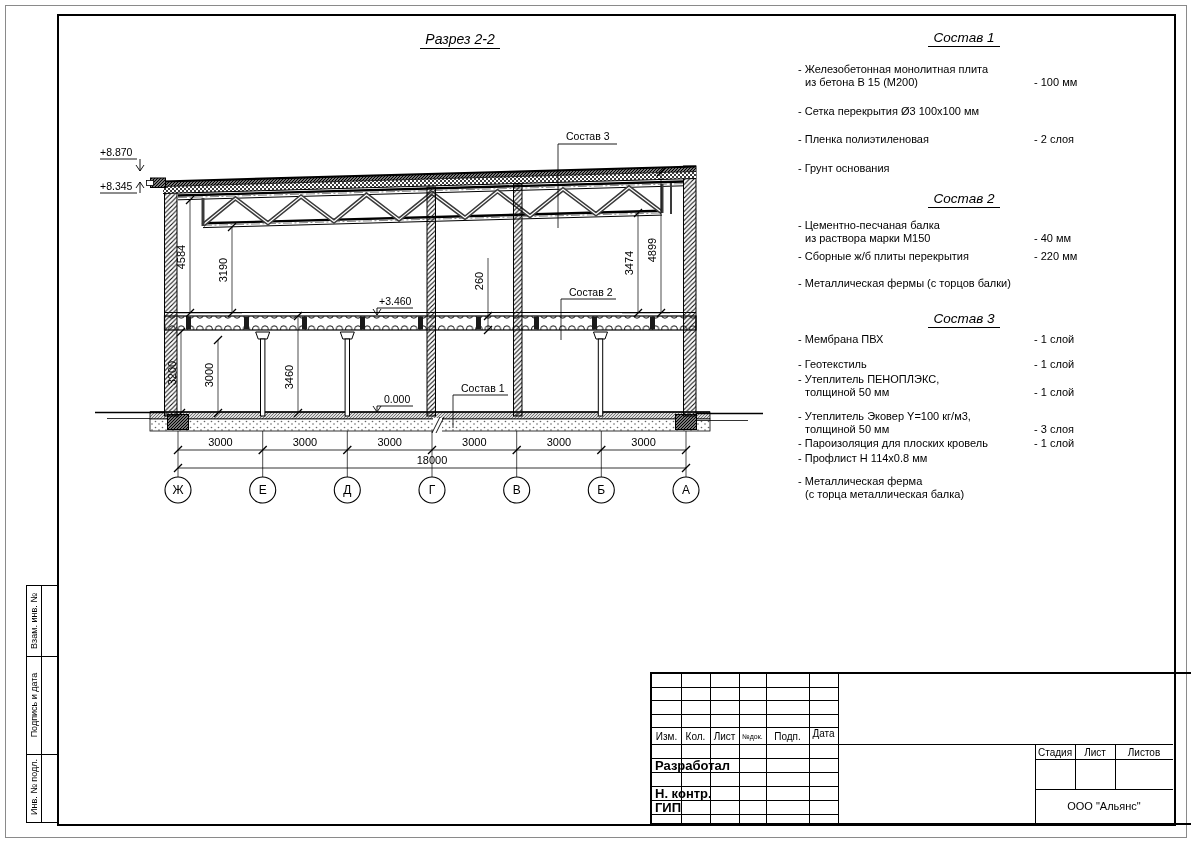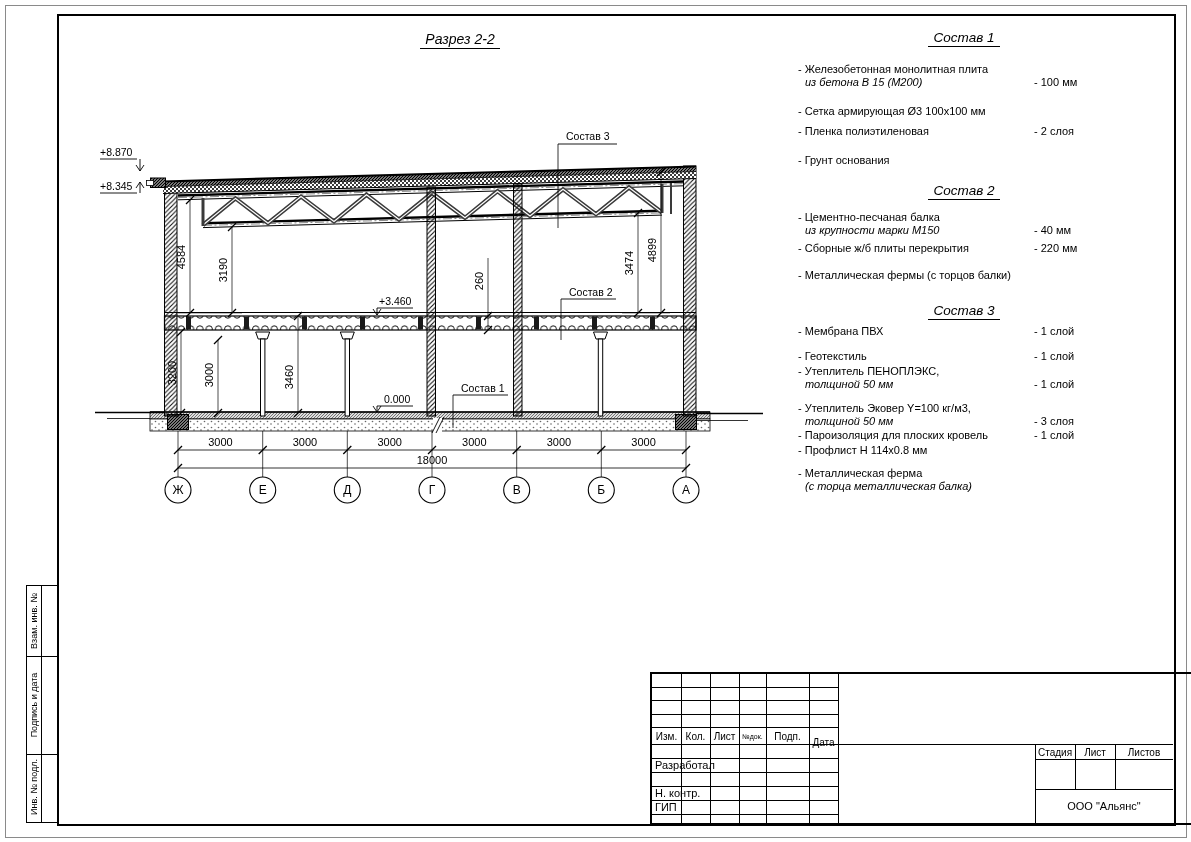--- a/index.html
+++ b/index.html
@@ -9,35 +9,35 @@
   .frame{position:absolute;left:57px;top:14px;width:1119px;height:812px;border:2px solid #000;box-sizing:border-box;}
 
   
   .spec{position:absolute;left:798px;top:30px;width:332px;font-size:11px;line-height:13px;}
   .spec-title{text-align:center;}
   .spec-title span{display:inline-block;font-style:italic;font-size:13.5px;line-height:16px;
                    border-bottom:1px solid #000;padding:0 6px;}
   .spec-item{display:flex;align-items:flex-end;}
   .si-name{width:230px;}
   .si-val{width:96px;padding-left:6px;white-space:nowrap;}
-  .ind{padding-left:7px;font-style:italic;}
+  .ind{padding-left:7px;}
 
   
   .lstamp{position:absolute;left:26px;top:585px;width:32px;height:238px;border:1.5px solid #000;box-sizing:border-box;}
   .lstamp .vl{position:absolute;top:0;bottom:0;left:14px;width:1px;background:#000;}
   .lstamp .hl{position:absolute;left:0;right:0;height:1px;background:#000;}
   .vtext{position:absolute;left:7px;font-size:9px;white-space:nowrap;
          transform:translate(-50%,-50%) rotate(-90deg);}
 
   
   .tb{position:absolute;left:650px;top:672px;width:582px;height:153px;border:2px solid #000;box-sizing:border-box;font-size:10px;}
   .tb .vl{position:absolute;top:0;bottom:0;width:1px;background:#000;}
   .tb .hl{position:absolute;height:1px;background:#000;}
   .tb .cell{position:absolute;transform:translate(-50%,-50%);white-space:nowrap;}
-  .tb .role{position:absolute;transform:translate(0,-50%);font-size:11px;white-space:nowrap;}
+  .tb .role{position:absolute;transform:translate(0,-50%);font-size:13px;white-space:nowrap;font-weight:bold;}
   .tb .tiny{font-size:7px;}
   .tb .company{font-size:11px;}
 
   svg text{font-family:"Liberation Sans", sans-serif;fill:#000;}
   .dtxt{font-size:10.5px;}
   .dim{font-size:11px;}
   .axl{font-size:12px;}
   .ttl{font-size:14px;font-style:italic;}
 </style>
 </head>
@@ -280,42 +280,42 @@
 
     <div class="spec-item" style="margin-top:16px">
       <div class="si-name">
           <div>- Железобетонная  монолитная плита</div>
           <div class="ind">из бетона В 15 (М200)</div>
         </div>
       <div class="si-val">- 100 мм</div>
     </div>
     <div class="spec-item" style="margin-top:16px">
       <div class="si-name">
-          <div>- Сетка армирующая Ø3 100х100 мм</div>
+          <div>- Сетка перекрытия Ø3 100х100 мм</div>
         </div>
       <div class="si-val"></div>
     </div>
-    <div class="spec-item" style="margin-top:7px">
+    <div class="spec-item" style="margin-top:15px">
       <div class="si-name">
           <div>- Пленка полиэтиленовая</div>
         </div>
       <div class="si-val">-  2 слоя</div>
     </div>
     <div class="spec-item" style="margin-top:16px">
       <div class="si-name">
           <div>- Грунт основания</div>
         </div>
       <div class="si-val"></div>
     </div>
 
     <div class="spec-title" style="margin-top:16px"><span>Состав 2</span></div>
     <div class="spec-item" style="margin-top:11px">
       <div class="si-name">
           <div>- Цементно-песчаная балка</div>
-          <div class="ind">из крупности марки М150</div>
+          <div class="ind">из раствора марки М150</div>
         </div>
       <div class="si-val">- 40 мм</div>
     </div>
     <div class="spec-item" style="margin-top:5px">
       <div class="si-name">
           <div>- Сборные ж/б плиты перекрытия</div>
         </div>
       <div class="si-val">- 220 мм</div>
     </div>
     <div class="spec-item" style="margin-top:14px">
@@ -403,21 +403,21 @@
     <div class="vl" style="left:423px;top:70px;bottom:34px"></div>
     <div class="vl" style="left:463px;top:70px;bottom:34px"></div>
     <div class="hl" style="left:383px;width:138px;top:85px"></div>
     <div class="hl" style="left:383px;width:138px;top:115px"></div>
 
     <span class="cell" style="left:14.5px;top:61.5px">Изм.</span>
     <span class="cell" style="left:43.5px;top:61.5px">Кол.</span>
     <span class="cell" style="left:72.5px;top:61.5px">Лист</span>
     <span class="cell tiny" style="left:100.5px;top:61.5px">№док.</span>
     <span class="cell" style="left:135.5px;top:61.5px">Подп.</span>
-    <span class="cell" style="left:171.5px;top:68px">Дата</span>
+    <span class="cell" style="left:171.5px;top:59px">Дата</span>
 
     <span class="role" style="left:3px;top:91px">Разработал</span>
     <span class="role" style="left:3px;top:119px">Н. контр.</span>
     <span class="role" style="left:3px;top:133px">ГИП</span>
 
     <span class="cell" style="left:403px;top:78px">Стадия</span>
     <span class="cell" style="left:443px;top:78px">Лист</span>
     <span class="cell" style="left:492px;top:78px">Листов</span>
 
     <span class="cell company" style="left:452px;top:132px">ООО "Альянс"</span>

